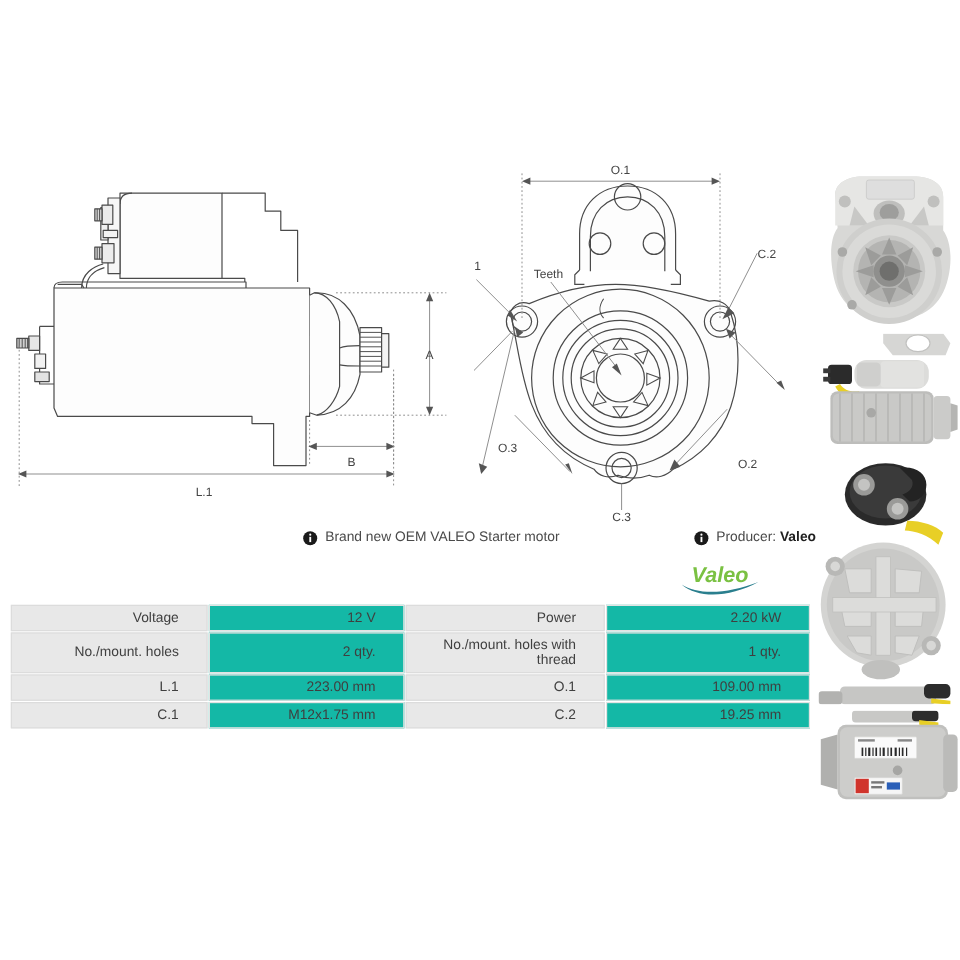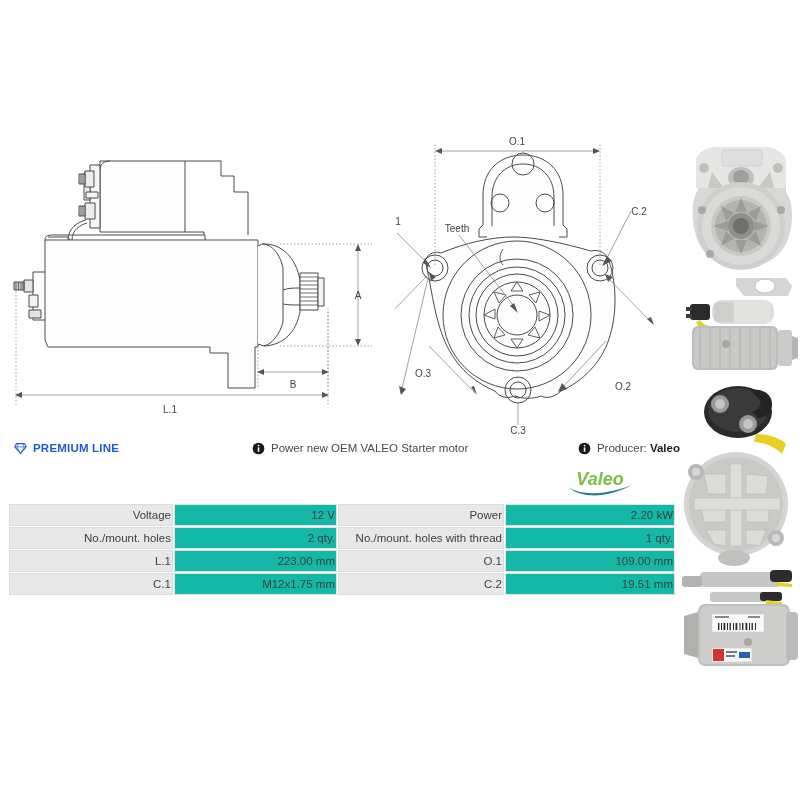--- a/index.html
+++ b/index.html
@@ -31,21 +31,21 @@
 
   .valeo-logo { position:absolute; right: 42px; top: 28px; width:76px; height:30px; }
 
   
   .spec-table {
     position:absolute; left: 8px; top: 503px; width: 665px;
     border-collapse: separate; border-spacing: 1px;
     background: #ffffff;
     table-layout: fixed;
   }
-  .spec-table td { font-size: 11.5px; color:#3f3f3f; padding: 4px 1px; vertical-align: middle; }
+  .spec-table td { font-size: 11.5px; color:#3f3f3f; padding: 4px 23px; vertical-align: middle; }
   .spec-table td.lbl {
     background: #e8e8e8; text-align: right; border: 1px solid #dcdcdc;
   }
   .spec-table td.val {
     background: #14b8a6; text-align: right; border: 1px solid #e2e2e2;
   }
   .col-lbl-a { width: 164px; }
   .col-val-a { width: 163px; }
   .col-lbl-b { width: 166px; }
   .col-val-b { width: 170px; }
@@ -230,41 +230,32 @@
         <text x="28" y="252" text-anchor="middle" font-family="Liberation Sans, sans-serif" font-size="10" fill="#444">O.3</text>
         <text x="228" y="265" text-anchor="middle" font-family="Liberation Sans, sans-serif" font-size="10" fill="#444">O.2</text>
         <text x="123" y="309" text-anchor="middle" font-family="Liberation Sans, sans-serif" font-size="10" fill="#444">C.3</text>
       </svg>
     </div>
   </div>
 
   <div class="info-strip">
 
     <div class="info-col c1">
-      <div class="info-line">
-        <span class="ico">
-          <svg width="13" height="13" viewBox="0 0 16 16">
-              <path d="M3 2 H13 L15 6 L8 14.2 L1 6 Z" fill="none" stroke="#1f5bd7" stroke-width="1.3"></path>
-              <path d="M1 6 H15 M5.4 2 L3.4 6 L8 14.2 M10.6 2 L12.6 6 L8 14.2" stroke="#1f5bd7" stroke-width="0.9" fill="none"></path>
-            </svg>
-        </span>
-        <span class="premium">PREMIUM LINE</span>
-      </div>
     </div>
 
     <div class="info-col c2">
       <div class="info-line">
         <span class="ico">
           <svg width="13" height="13" viewBox="0 0 16 16">
               <circle cx="8" cy="8" r="7.2" fill="#1a1a1a"></circle>
               <rect x="7.1" y="6.6" width="1.9" height="5.4" fill="#fff"></rect>
               <circle cx="8.05" cy="4.4" r="1.1" fill="#fff"></circle>
             </svg>
         </span>
-        <span class="txt">Power new OEM VALEO Starter motor</span>
+        <span class="txt">Brand new OEM VALEO Starter motor</span>
       </div>
     </div>
 
     <div class="info-col c3">
       <div class="info-line">
         <span class="ico">
           <svg width="13" height="13" viewBox="0 0 16 16">
               <circle cx="8" cy="8" r="7.2" fill="#1a1a1a"></circle>
               <rect x="7.1" y="6.6" width="1.9" height="5.4" fill="#fff"></rect>
               <circle cx="8.05" cy="4.4" r="1.1" fill="#fff"></circle>
@@ -305,21 +296,21 @@
       <tr>
         <td class="lbl">L.1</td>
         <td class="val">223.00 mm</td>
         <td class="lbl">O.1</td>
         <td class="val">109.00 mm</td>
       </tr>
       <tr>
         <td class="lbl">C.1</td>
         <td class="val">M12x1.75 mm</td>
         <td class="lbl">C.2</td>
-        <td class="val">19.51 mm</td>
+        <td class="val">19.25 mm</td>
       </tr>
     </tbody>
   </table>
 
   <div class="photos">
 
     <div class="photo p1">
       <svg width="118" height="128" viewBox="0 0 118 128">
         <rect width="118" height="128" fill="#ffffff"></rect>
         <g>

